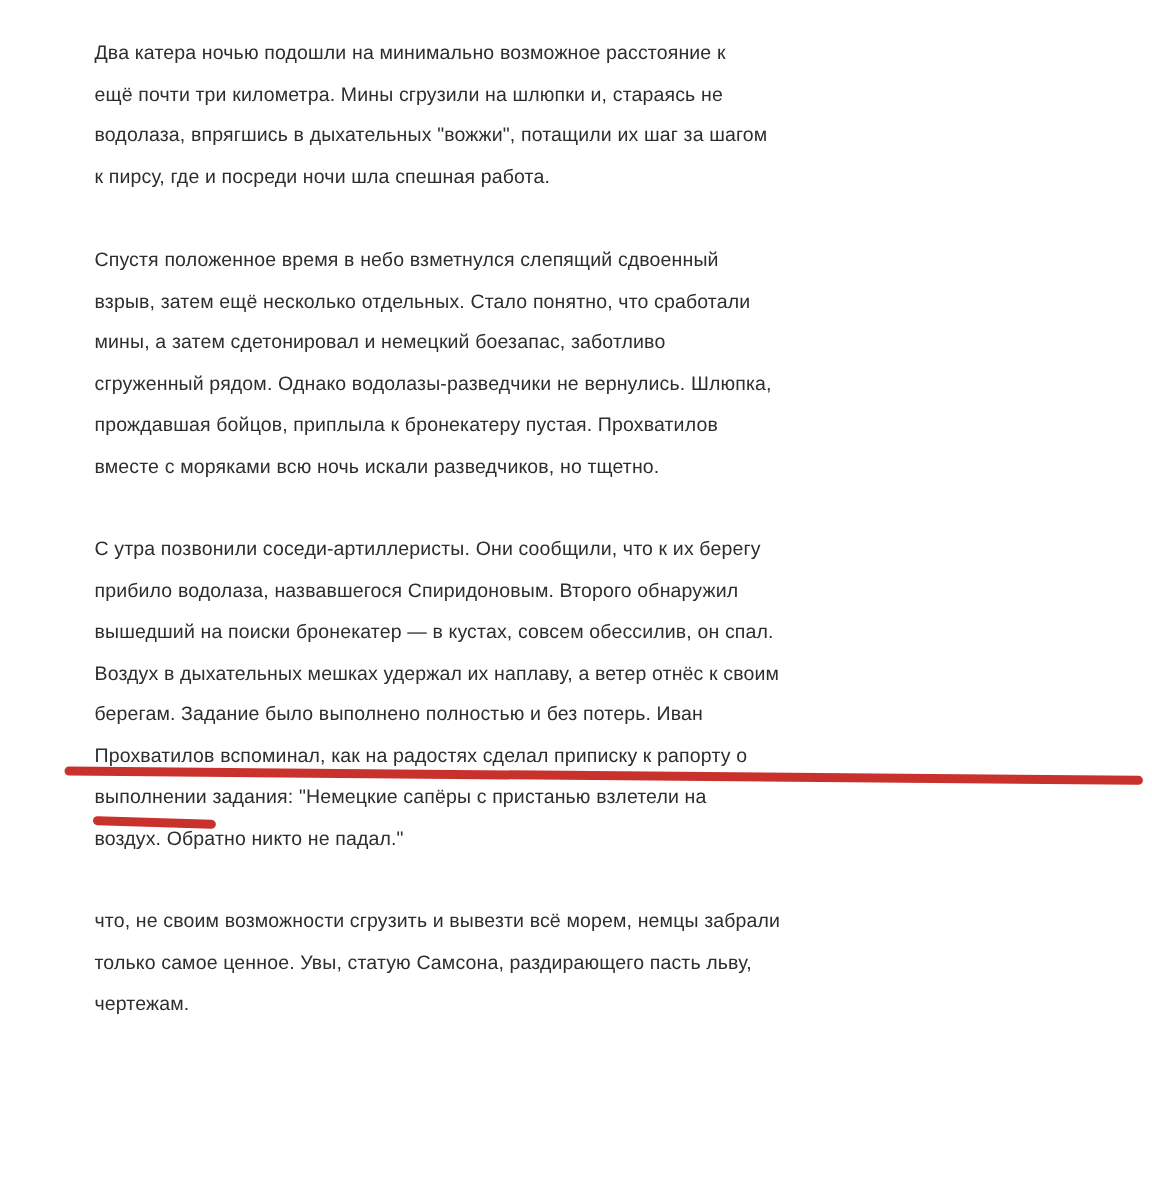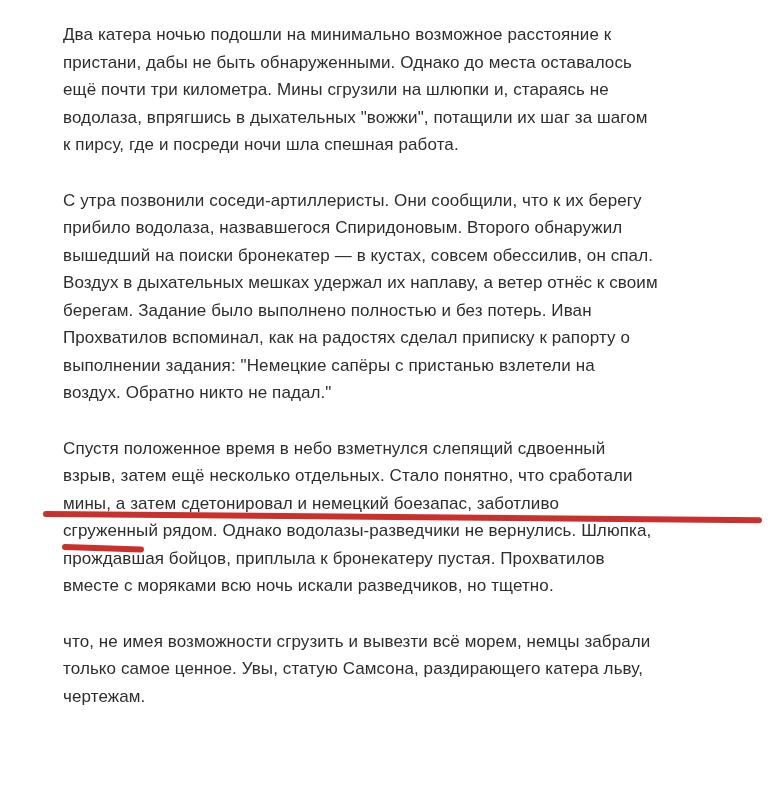--- a/index.html
+++ b/index.html
@@ -11,21 +11,21 @@
     overflow: hidden;
     font-family: "Liberation Sans", "DejaVu Sans", sans-serif;
   }
   .article {
     position: absolute;
     left: 0; top: 0; right: 0; bottom: 0;
     padding: 21px 20px 0 63px;
   }
   .para { margin: 0 0 28px 0; }
   .line {
-    font-size: 17px;
+    font-size: 13px;
     line-height: 27.5px;
     color: #2d2d2d;
     white-space: nowrap;
     letter-spacing: 0.1px;
   }
   .redmark {
     position: absolute;
     height: 6px;
     background: #c9322c;
     border-radius: 3px;
@@ -41,49 +41,48 @@
   }
 </style>
 </head>
 <body>
 
 <div class="page">
   <div class="article">
 
     <div class="para">
       <div class="line">Два катера ночью подошли на минимально возможное расстояние к</div>
-      <div class="line">пристани, дабы не быть обнаруженными. Однако до места оставалось</div>
       <div class="line">ещё почти три километра. Мины сгрузили на шлюпки и, стараясь не</div>
       <div class="line">водолаза, впрягшись в дыхательных "вожжи", потащили их шаг за шагом</div>
       <div class="line">к пирсу, где и посреди ночи шла спешная работа.</div>
+    </div>
+
+    <div class="para">
+      <div class="line">Спустя положенное время в небо взметнулся слепящий сдвоенный</div>
+      <div class="line">взрыв, затем ещё несколько отдельных. Стало понятно, что сработали</div>
+      <div class="line">мины, а затем сдетонировал и немецкий боезапас, заботливо</div>
+      <div class="line">сгруженный рядом. Однако водолазы-разведчики не вернулись. Шлюпка,</div>
+      <div class="line">прождавшая бойцов, приплыла к бронекатеру пустая. Прохватилов</div>
+      <div class="line">вместе с моряками всю ночь искали разведчиков, но тщетно.</div>
     </div>
 
     <div class="para">
       <div class="line">С утра позвонили соседи-артиллеристы. Они сообщили, что к их берегу</div>
       <div class="line">прибило водолаза, назвавшегося Спиридоновым. Второго обнаружил</div>
       <div class="line">вышедший на поиски бронекатер — в кустах, совсем обессилив, он спал.</div>
       <div class="line">Воздух в дыхательных мешках удержал их наплаву, а ветер отнёс к своим</div>
       <div class="line">берегам. Задание было выполнено полностью и без потерь. Иван</div>
       <div class="line">Прохватилов вспоминал, как на радостях сделал приписку к рапорту о</div>
       <div class="line">выполнении задания: "Немецкие сапёры с пристанью взлетели на</div>
       <div class="line">воздух. Обратно никто не падал."</div>
     </div>
 
     <div class="para">
-      <div class="line">Спустя положенное время в небо взметнулся слепящий сдвоенный</div>
-      <div class="line">взрыв, затем ещё несколько отдельных. Стало понятно, что сработали</div>
-      <div class="line">мины, а затем сдетонировал и немецкий боезапас, заботливо</div>
-      <div class="line">сгруженный рядом. Однако водолазы-разведчики не вернулись. Шлюпка,</div>
-      <div class="line">прождавшая бойцов, приплыла к бронекатеру пустая. Прохватилов</div>
-      <div class="line">вместе с моряками всю ночь искали разведчиков, но тщетно.</div>
-    </div>
-
-    <div class="para">
-      <div class="line">что, не имея возможности сгрузить и вывезти всё морем, немцы забрали</div>
-      <div class="line">только самое ценное. Увы, статую Самсона, раздирающего катера льву,</div>
+      <div class="line">что, не своим возможности сгрузить и вывезти всё морем, немцы забрали</div>
+      <div class="line">только самое ценное. Увы, статую Самсона, раздирающего пасть льву,</div>
       <div class="line">чертежам.</div>
     </div>
 
   </div>
 
   <div class="redmark redmark-1"></div>
   <div class="redmark redmark-2"></div>
 </div>
 
 </body></html>

